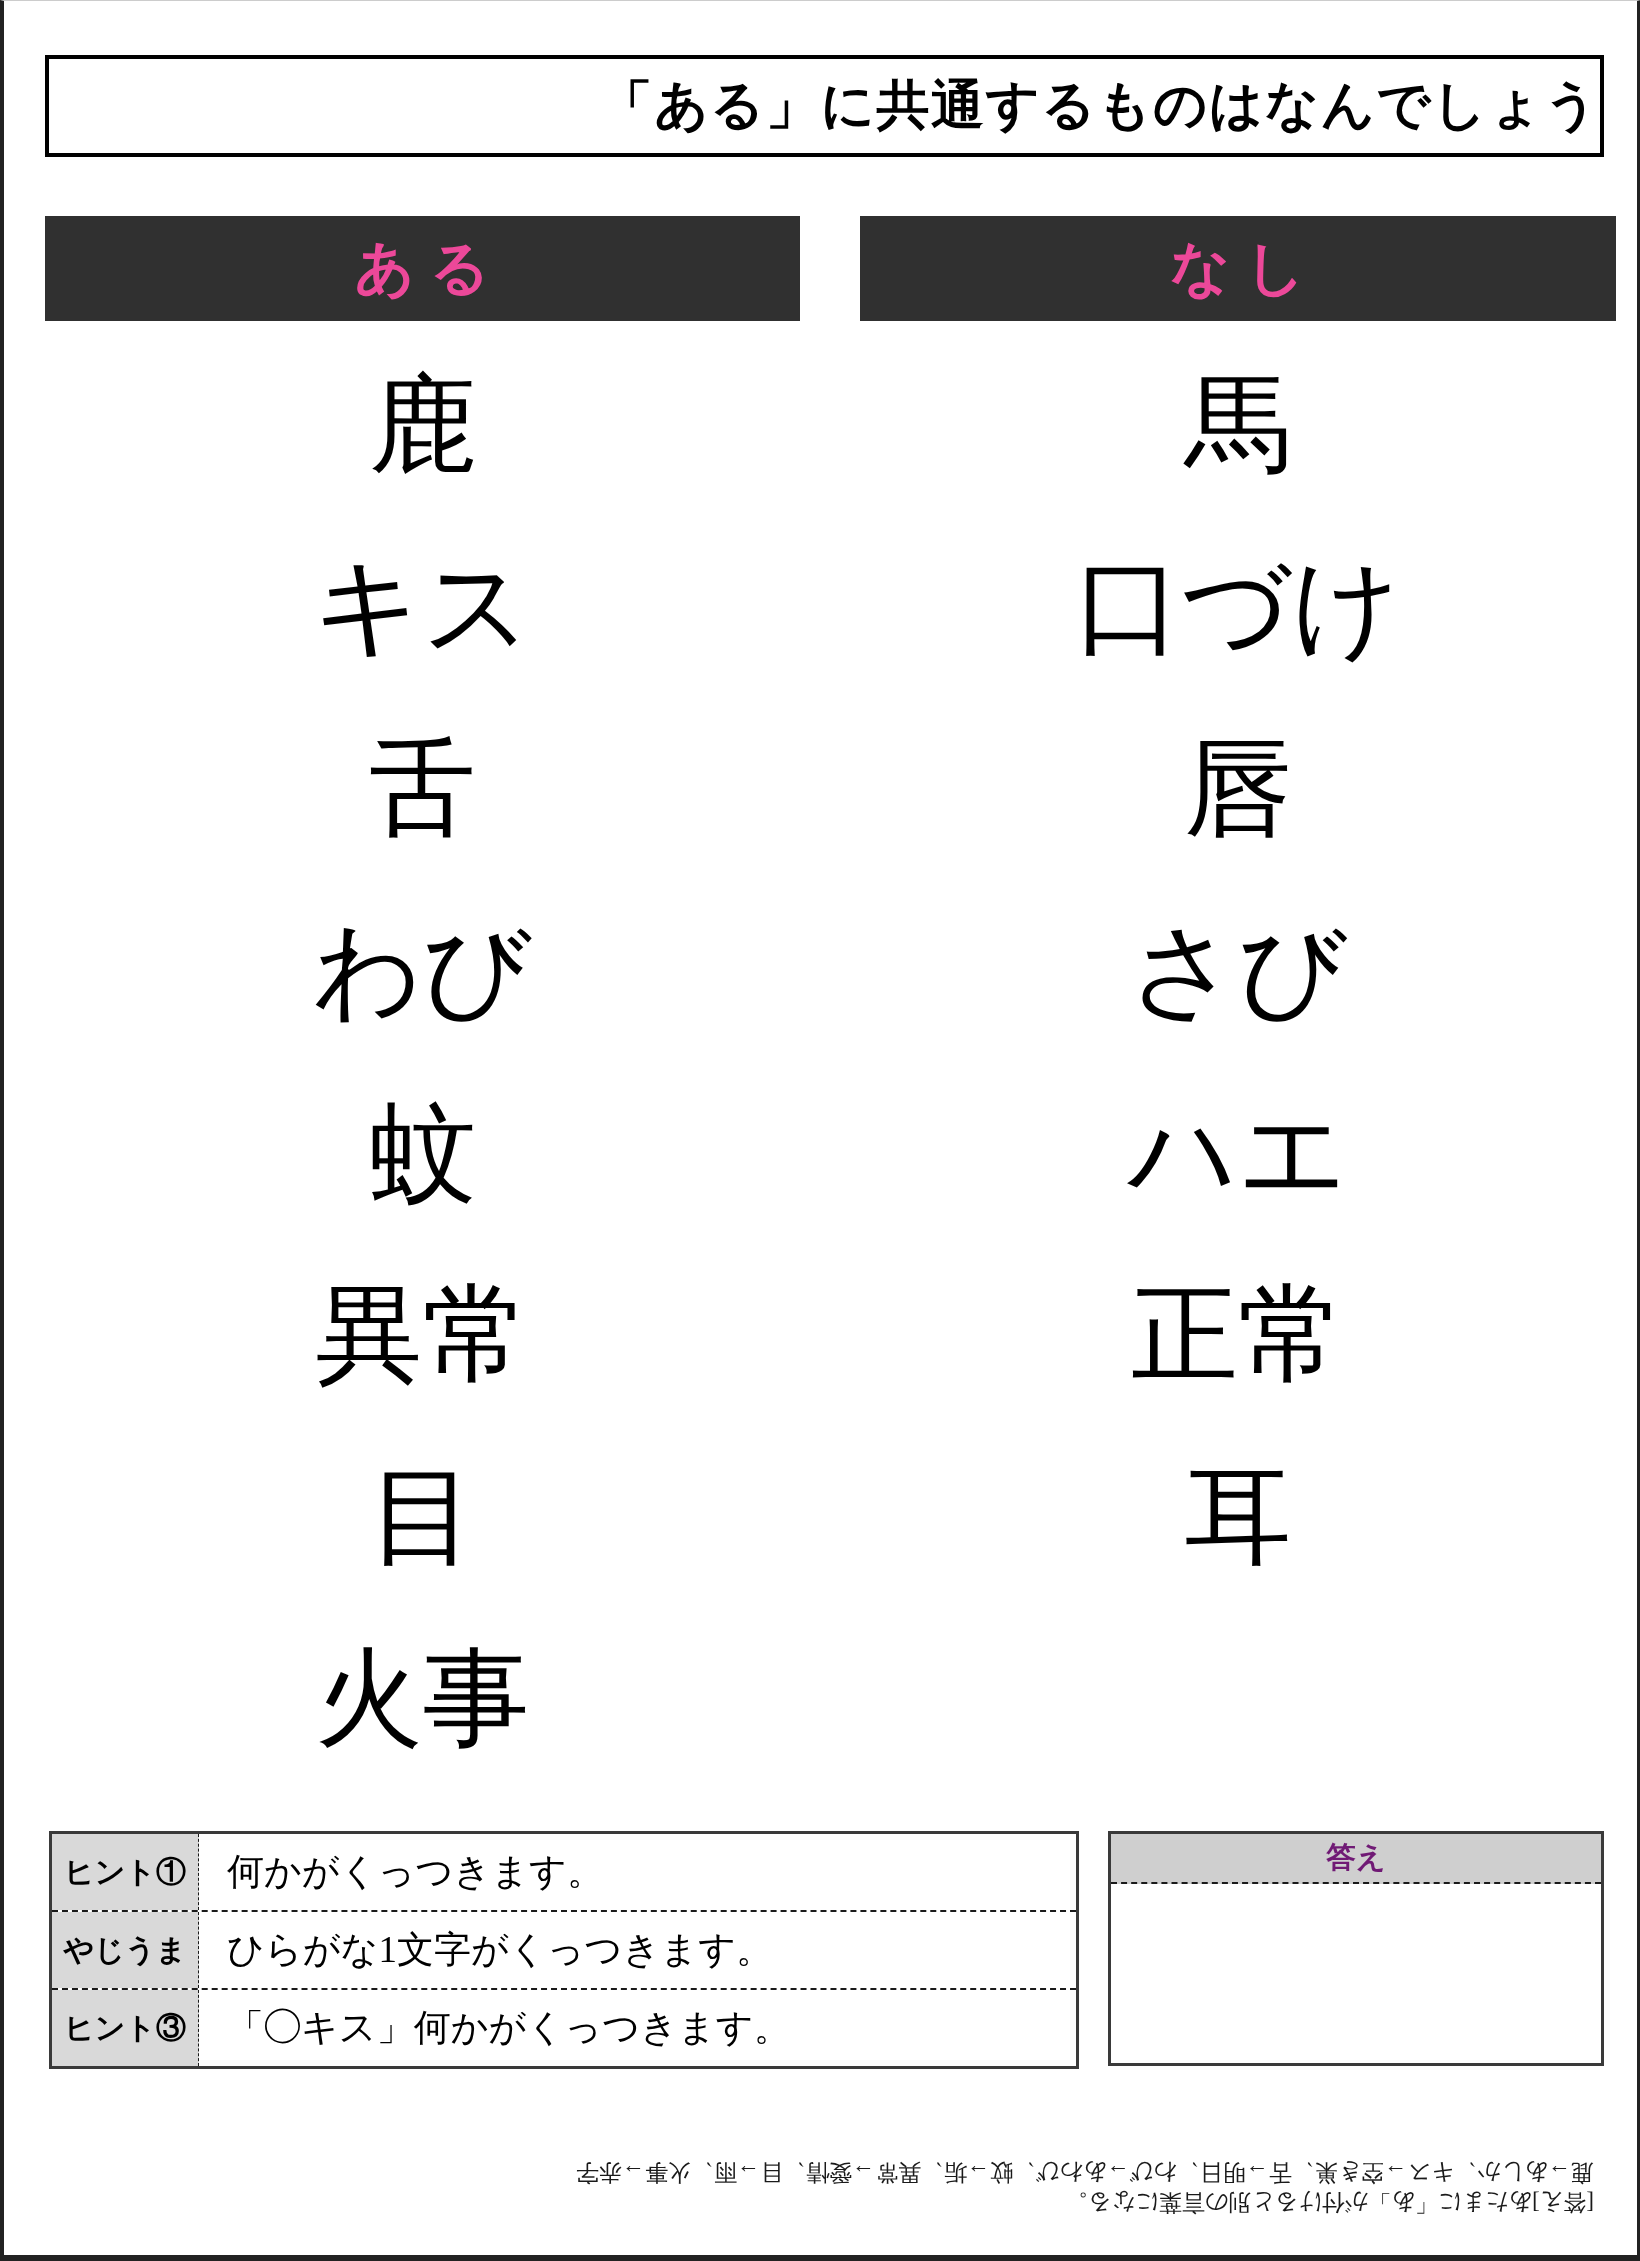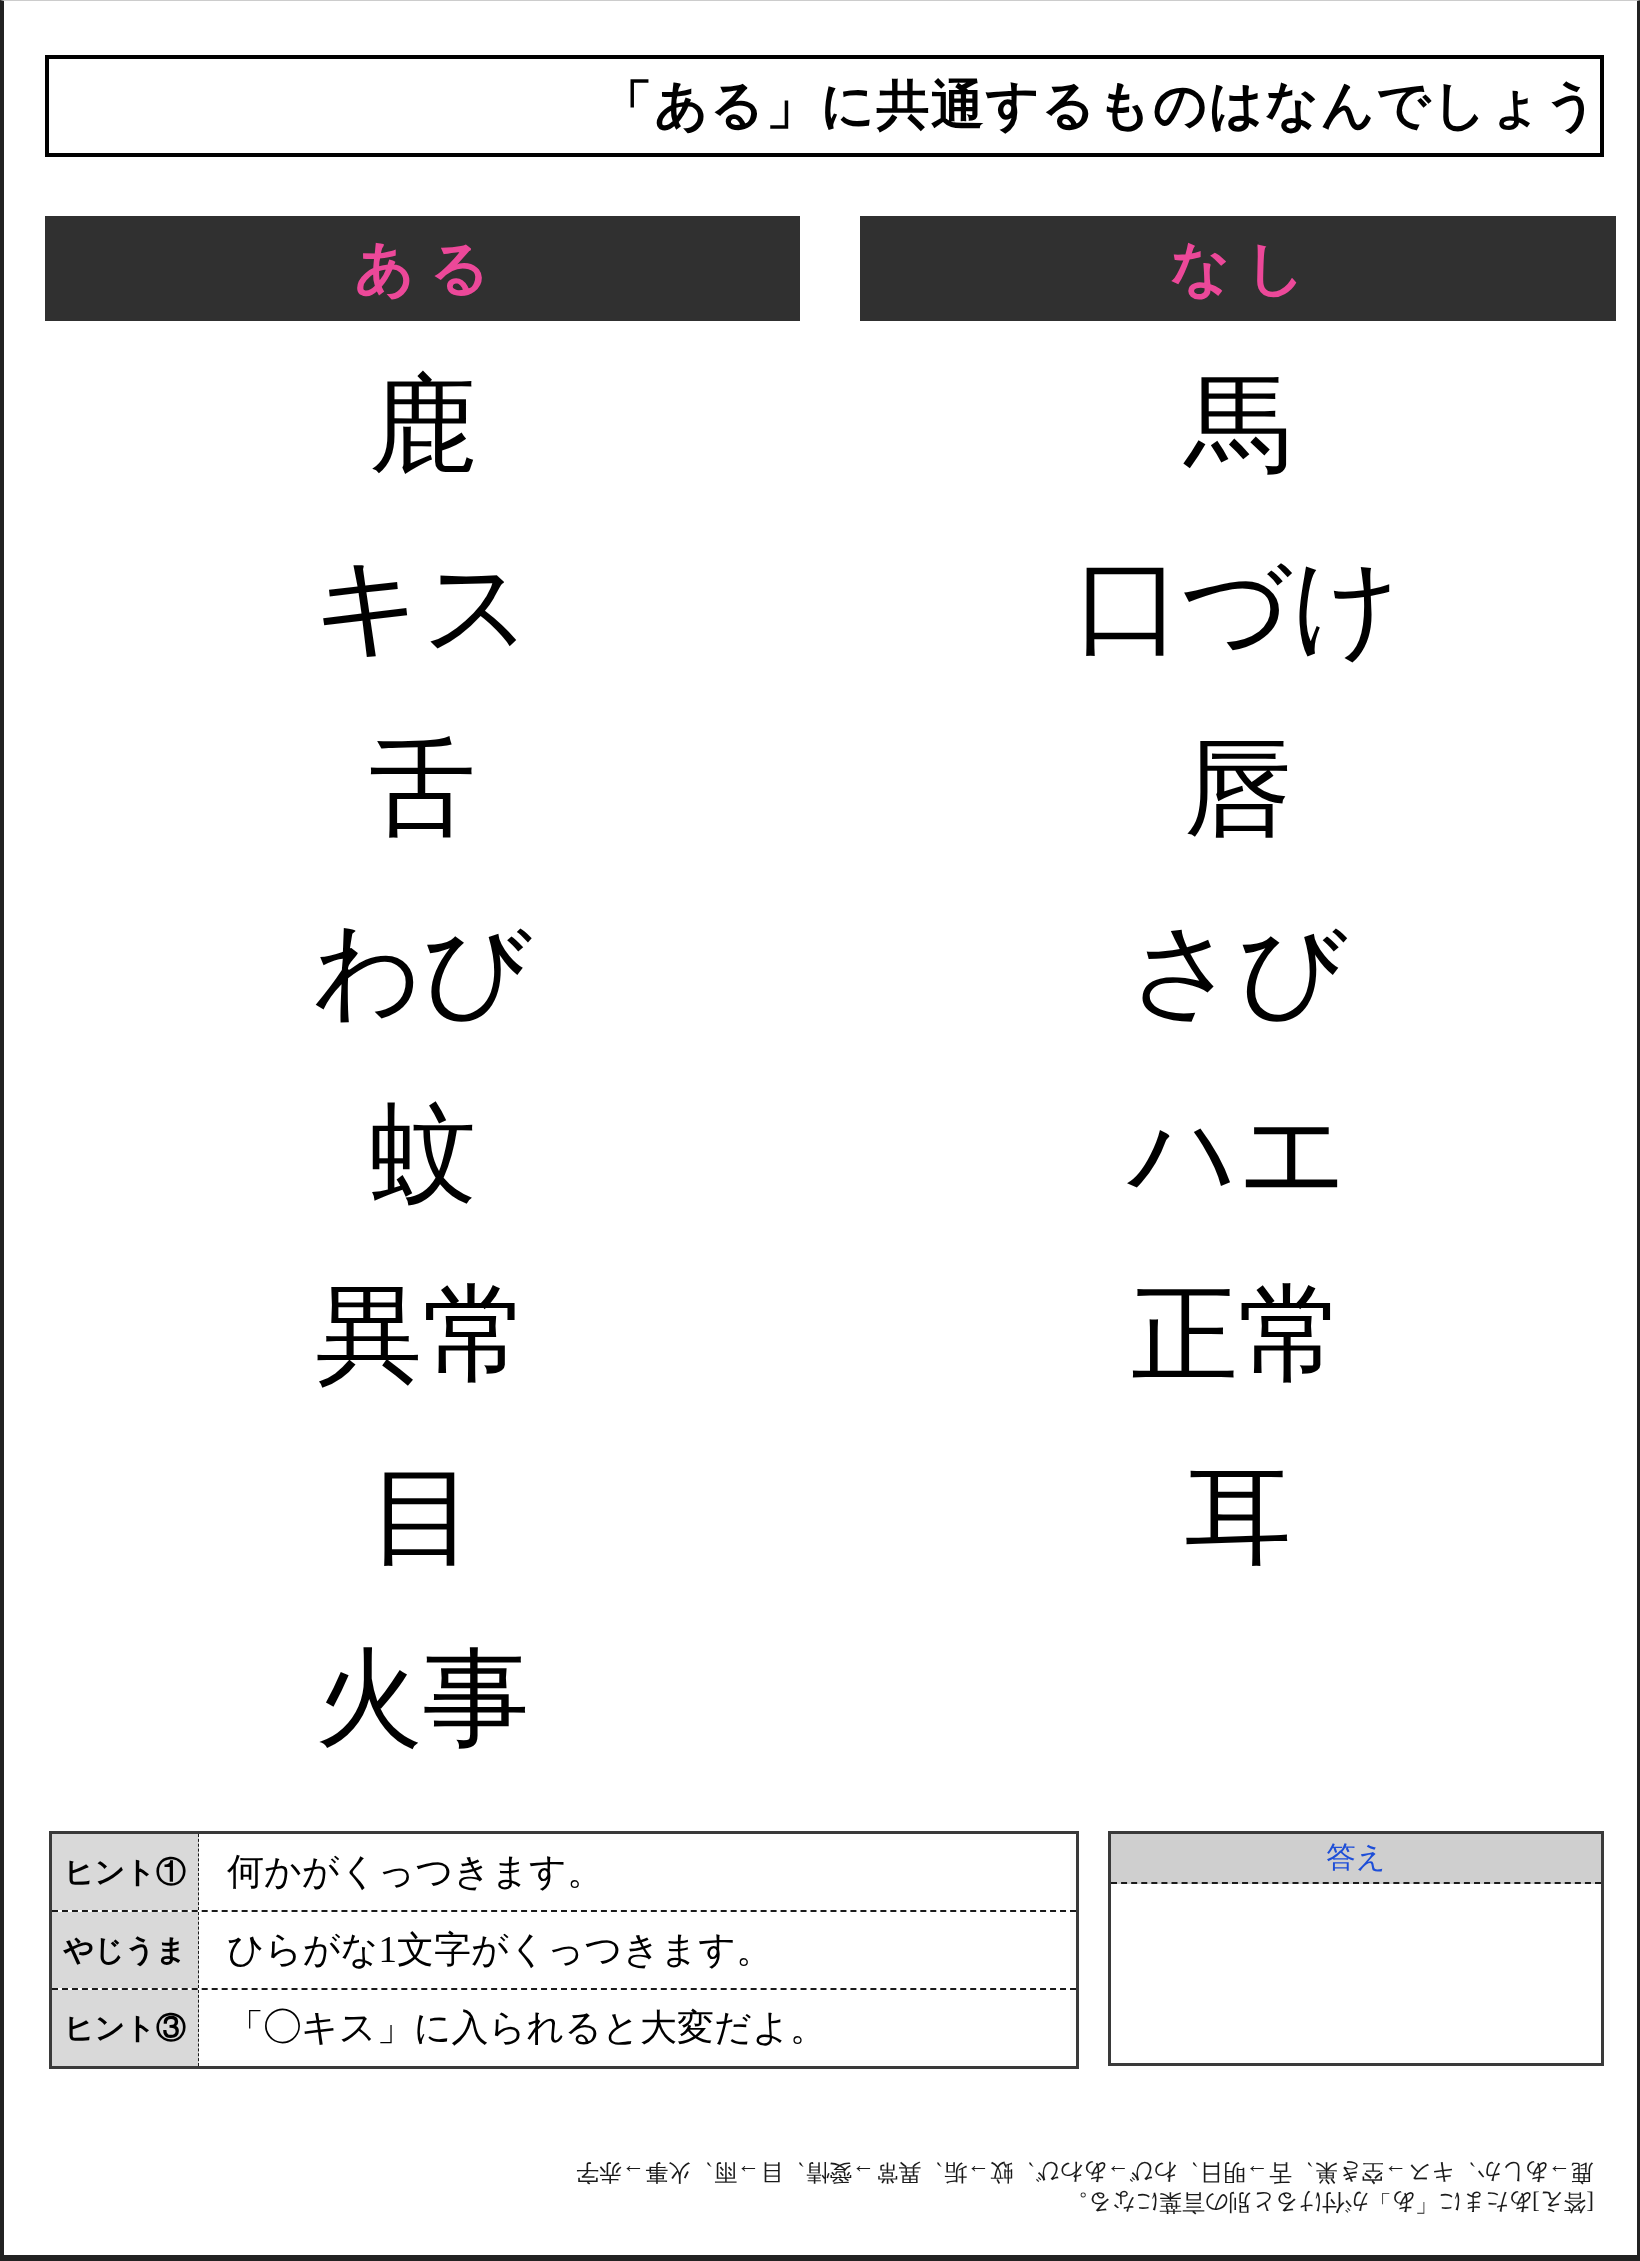--- a/index.html
+++ b/index.html
@@ -124,23 +124,23 @@
     background: #ffffff;
   }
   .answer-header {
     height: 48px;
     background: #cfcfcf;
     border-bottom: 2.5px dashed #1a1a1a;
     display: flex;
     align-items: center;
     justify-content: center;
     font-family: "Liberation Sans", sans-serif;
-    font-weight: 400;
+    font-weight: 700;
     font-size: 29.5px;
-    color: #1d4ed8;
+    color: #701a75;
   }
   .answer-body { flex: 1; background: #ffffff; }
 
   
   .answer-footer {
     position: absolute;
     right: 43px;
     bottom: 38px;
     transform: rotate(180deg);
     font-family: "Liberation Serif", serif;
@@ -199,21 +199,21 @@
       <div class="hint-row">
         <div class="hint-label">ヒント①</div>
         <div class="hint-text">何かがくっつきます。</div>
       </div>
       <div class="hint-row">
         <div class="hint-label">やじうま</div>
         <div class="hint-text">ひらがな1文字がくっつきます。</div>
       </div>
       <div class="hint-row">
         <div class="hint-label">ヒント③</div>
-        <div class="hint-text">「◯キス」に入られると大変だよ。</div>
+        <div class="hint-text">「◯キス」何かがくっつきます。</div>
       </div>
     </div>
 
     <div class="answer-box">
       <div class="answer-header">答え</div>
       <div class="answer-body"></div>
     </div>
 
   </div>
 

